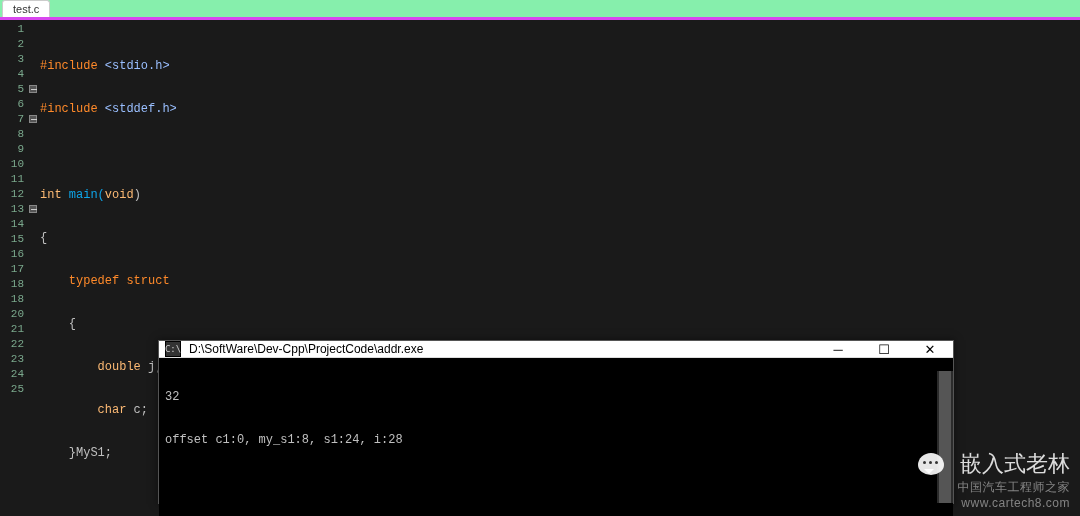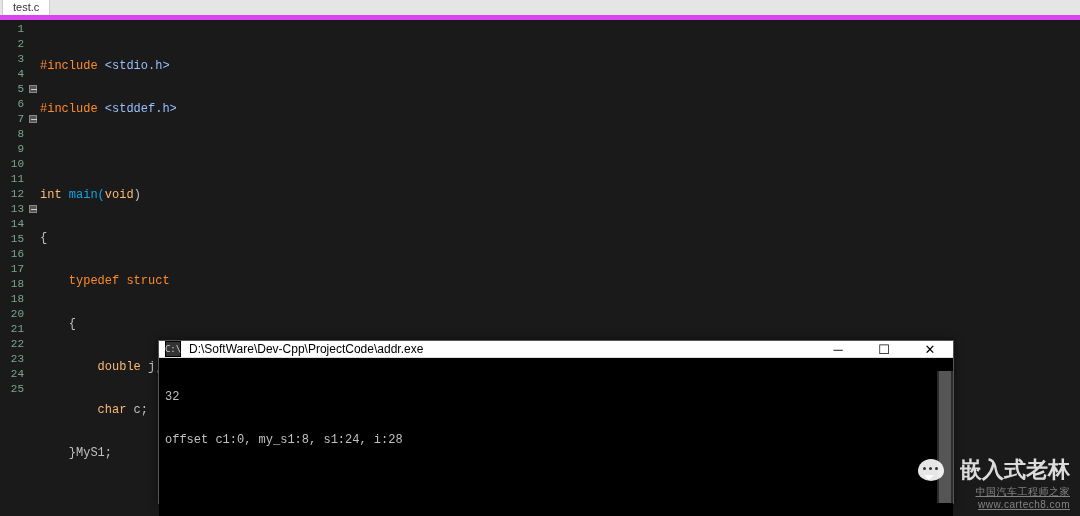--- a/index.html
+++ b/index.html
@@ -5,25 +5,25 @@
   * { box-sizing: border-box; margin: 0; padding: 0; }
   body {
     width: 1080px; height: 516px;
     background: #1a1a1a;
     font-family: Consolas, "Courier New", monospace;
     font-size: 12px;
     overflow: hidden;
     position: relative;
   }
   .tab-bar {
-    background: #e5e5e5;
+    background: #86efac;
     height: 20px;
     display: flex;
     align-items: flex-end;
-    border-bottom: 5px solid #d946ef;
+    border-bottom: 3px solid #d946ef;
   }
   .tab {
     background: #fff;
     border: 1px solid #ccc;
     border-bottom: none;
     padding: 2px 10px;
     font-size: 11px;
     font-family: "Segoe UI", Tahoma, sans-serif;
     color: #333;
     border-radius: 3px 3px 0 0;
@@ -113,22 +113,22 @@
   }
   .scrollbar-thumb {
     position:absolute; top:0; left:2px; right:2px; height:100%;
     background:#555;
   }
   .watermark {
     position:absolute; right:10px; bottom:6px;
     text-align:right; color:rgba(255,255,255,0.85);
     pointer-events:none;
   }
-  .watermark .wm-main { font-size:22px; font-weight:700; font-family:"Microsoft YaHei",sans-serif; display:flex; align-items:center; justify-content:flex-end; gap:16px;}
-  .watermark .wm-sub { font-size:10px; color:rgba(200,200,200,0.6); font-family:sans-serif; letter-spacing:0.5px;text-decoration:underline;}
+  .watermark .wm-main { font-size:22px; font-weight:400; font-family:"Microsoft YaHei",sans-serif; display:flex; align-items:center; justify-content:flex-end; gap:16px;}
+  .watermark .wm-sub { font-size:12px; color:rgba(200,200,200,0.6); font-family:sans-serif; letter-spacing:0.5px;}
   .wm-chat {
     width:26px; height:22px; border-radius:50% 50% 50% 50%/55% 55% 45% 45%;
     background:rgba(255,255,255,0.9); position:relative;
   }
   .wm-chat::after{
     content:""; position:absolute; bottom:-4px; left:6px;
     border:5px solid transparent; border-top-color:rgba(255,255,255,0.9);
   }
   .wm-dots{ position:absolute; top:8px; left:5px; display:flex; gap:3px;}
   .wm-dots span{ width:3px; height:3px; background:#333; border-radius:50%;}

